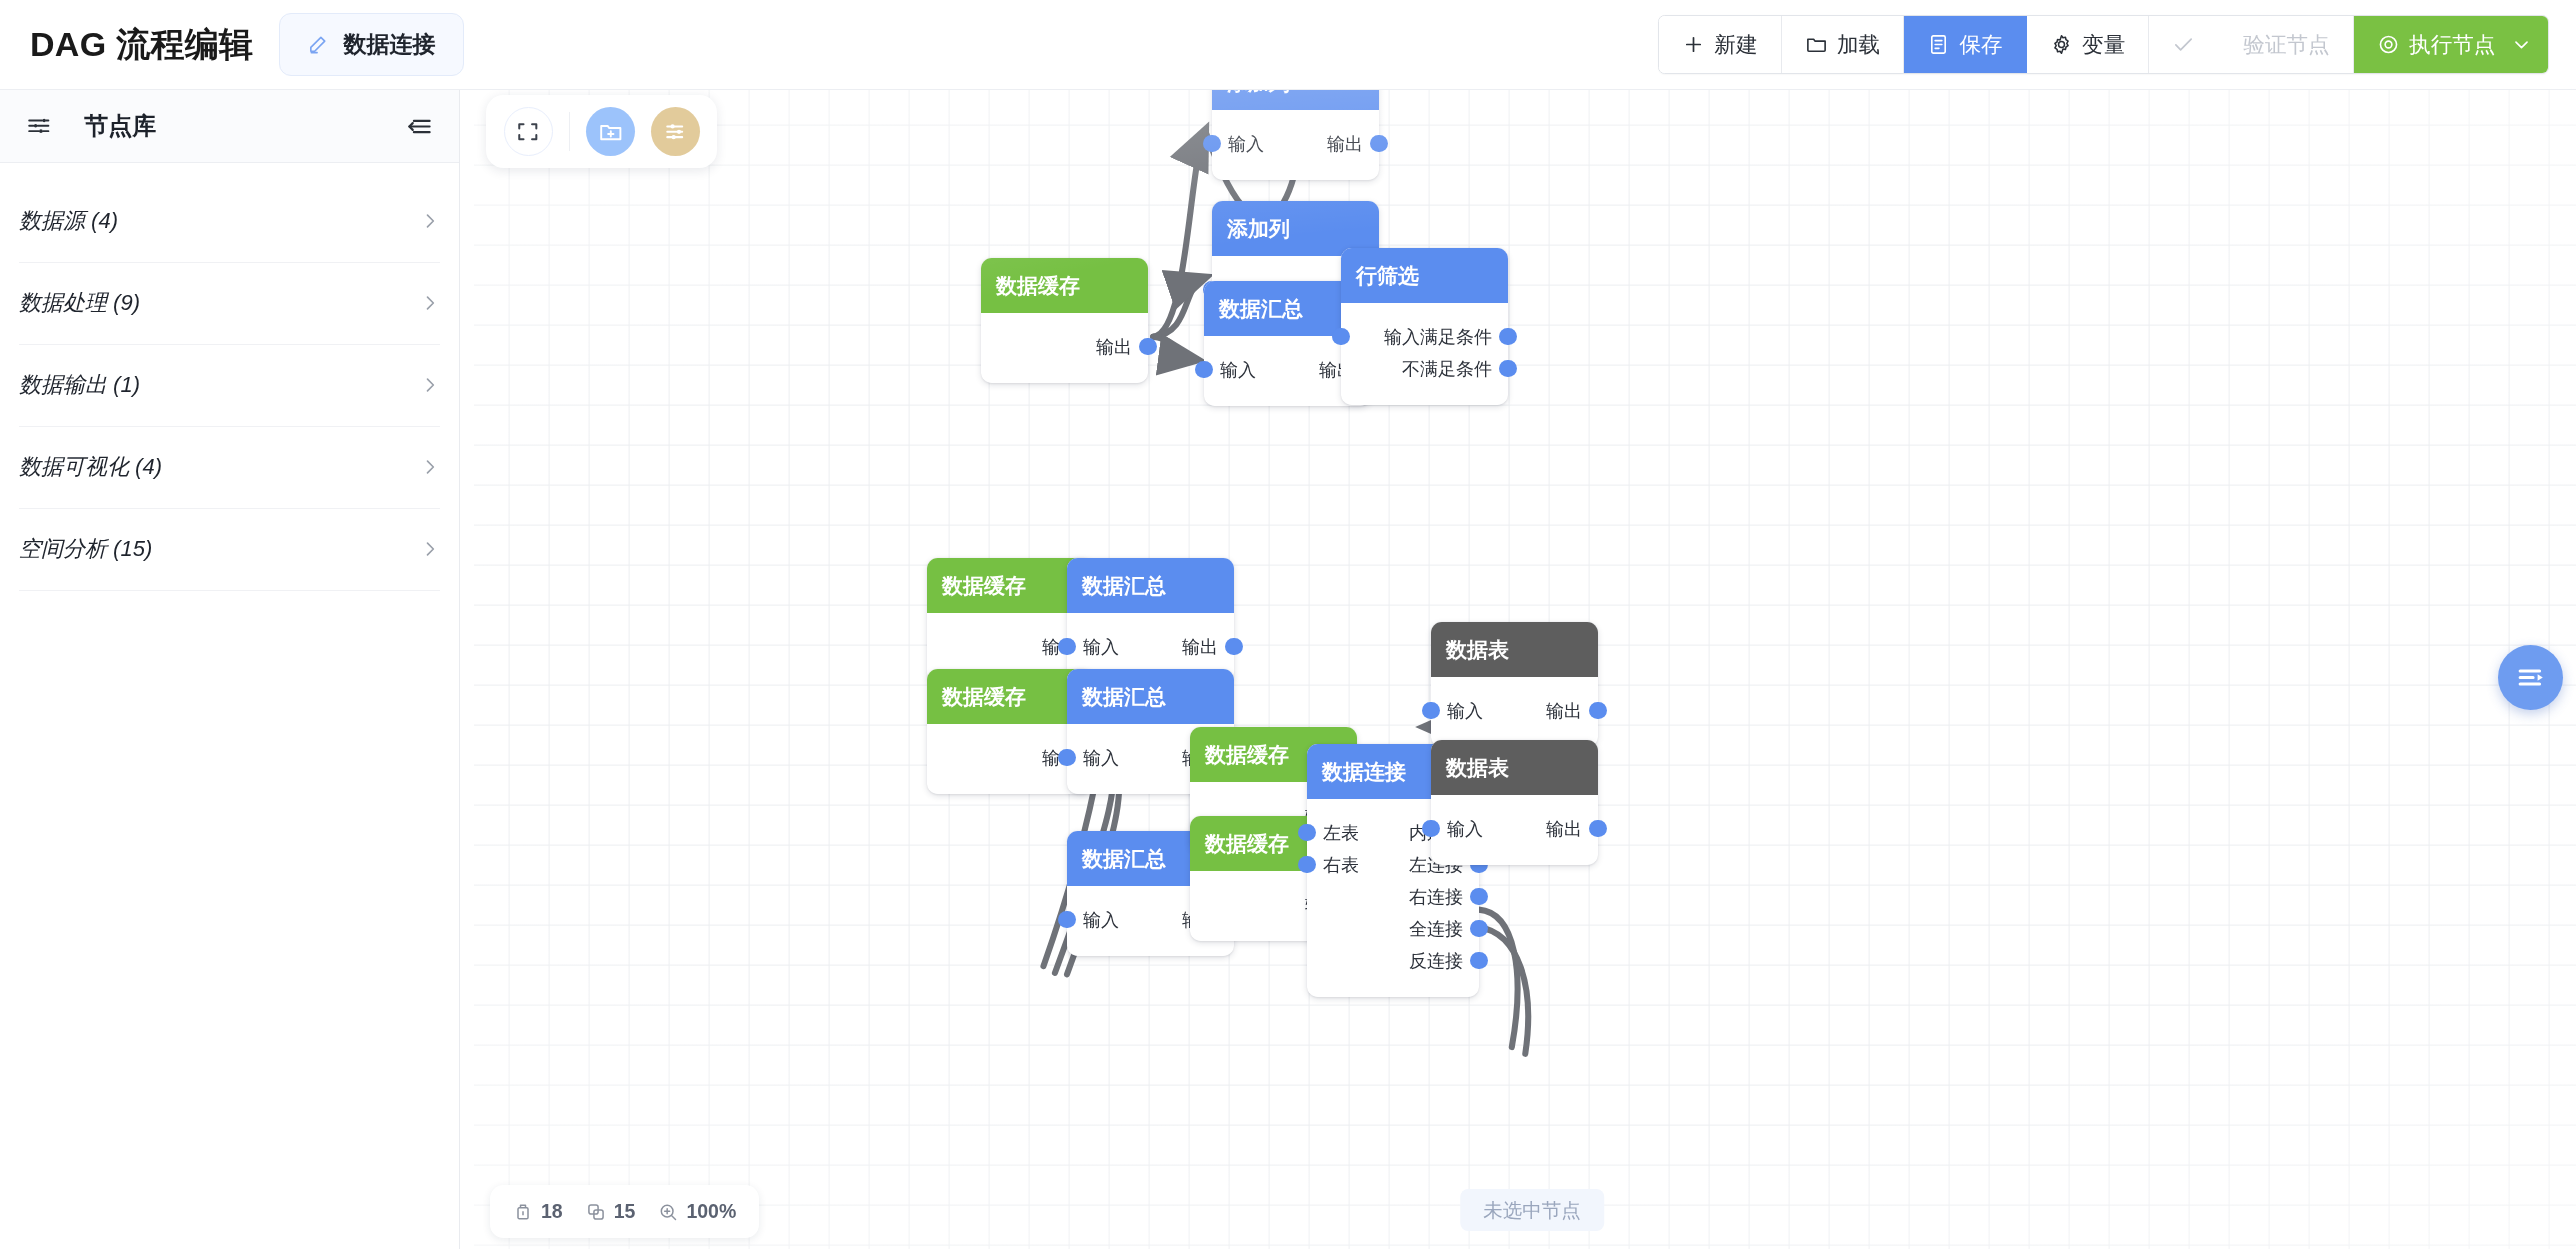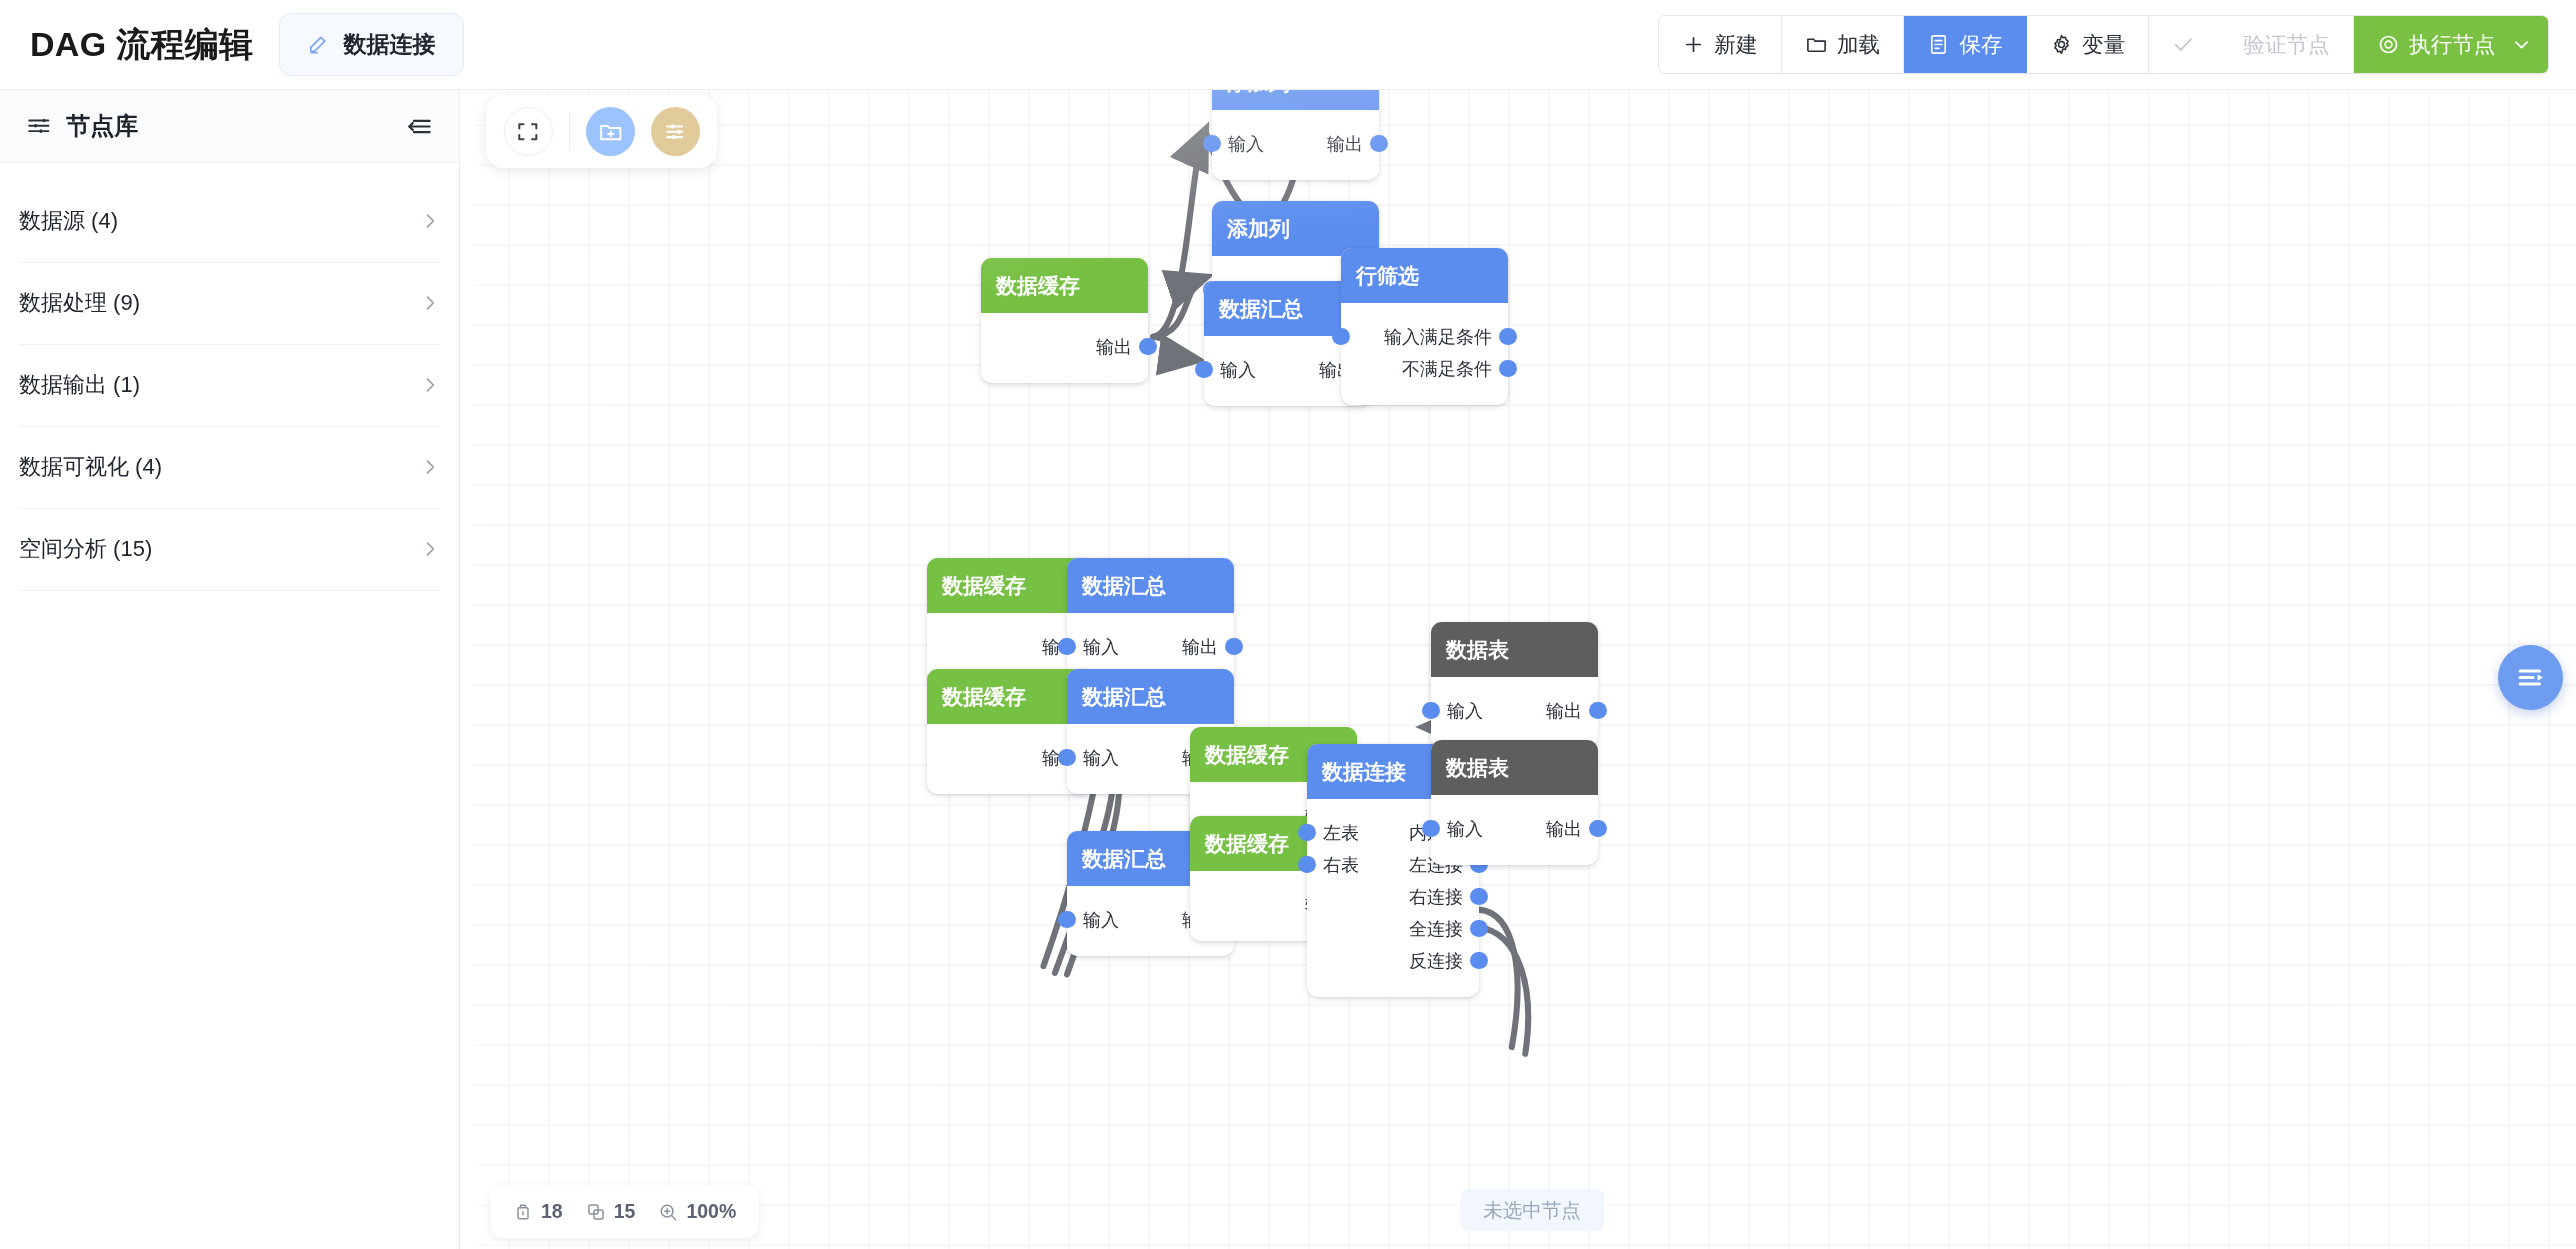--- a/index.html
+++ b/index.html
@@ -57,28 +57,28 @@
 
   
   .sidebar {
     position: absolute; left: 0; top: 90px; width: 460px; height: 1160px;
     background: #ffffff; border-right: 0.7px solid #e9ebef;
     z-index: 40;
   }
   .sb-head {
     height: 73px; display: flex; align-items: center;
     padding: 0 25.6px;
-    background: #fafbfd; border-bottom: 0.7px solid #eceef2;
+    background: #fafbfd; border-bottom: 0.7px solid #eceef2; gap: 18px;
   }
   .sb-head .t { font-size: 24px; font-weight: 700; color: #1d222b; margin-left: 15px; }
   .sb-head .collapse { margin-left: auto; width: 27px; height: 27px; cursor: pointer; }
   .sb-head .collapse svg, .sb-head .sliders svg { width: 100%; height: 100%; display: block; }
   .sb-head .sliders { width: 25.6px; height: 25.6px; }
 
-  .sb-list { padding: 0 19px; padding-top: 17.5px; }
+  .sb-list { padding: 0 19px; padding-top: 17.5px; font-style: italic; }
   .sb-item {
     height: 82px; display: flex; align-items: center;
     border-bottom: 0.7px solid #f0f1f4;
     cursor: pointer;
   }
   .sb-item .lbl { font-size: 22px; color: #1f242d; font-weight: 400; }
   .sb-item .chev { margin-left: auto; width: 20px; height: 20px; color: #9aa0aa; }
   .sb-item .chev svg { width: 100%; height: 100%; display: block; }
 
   

